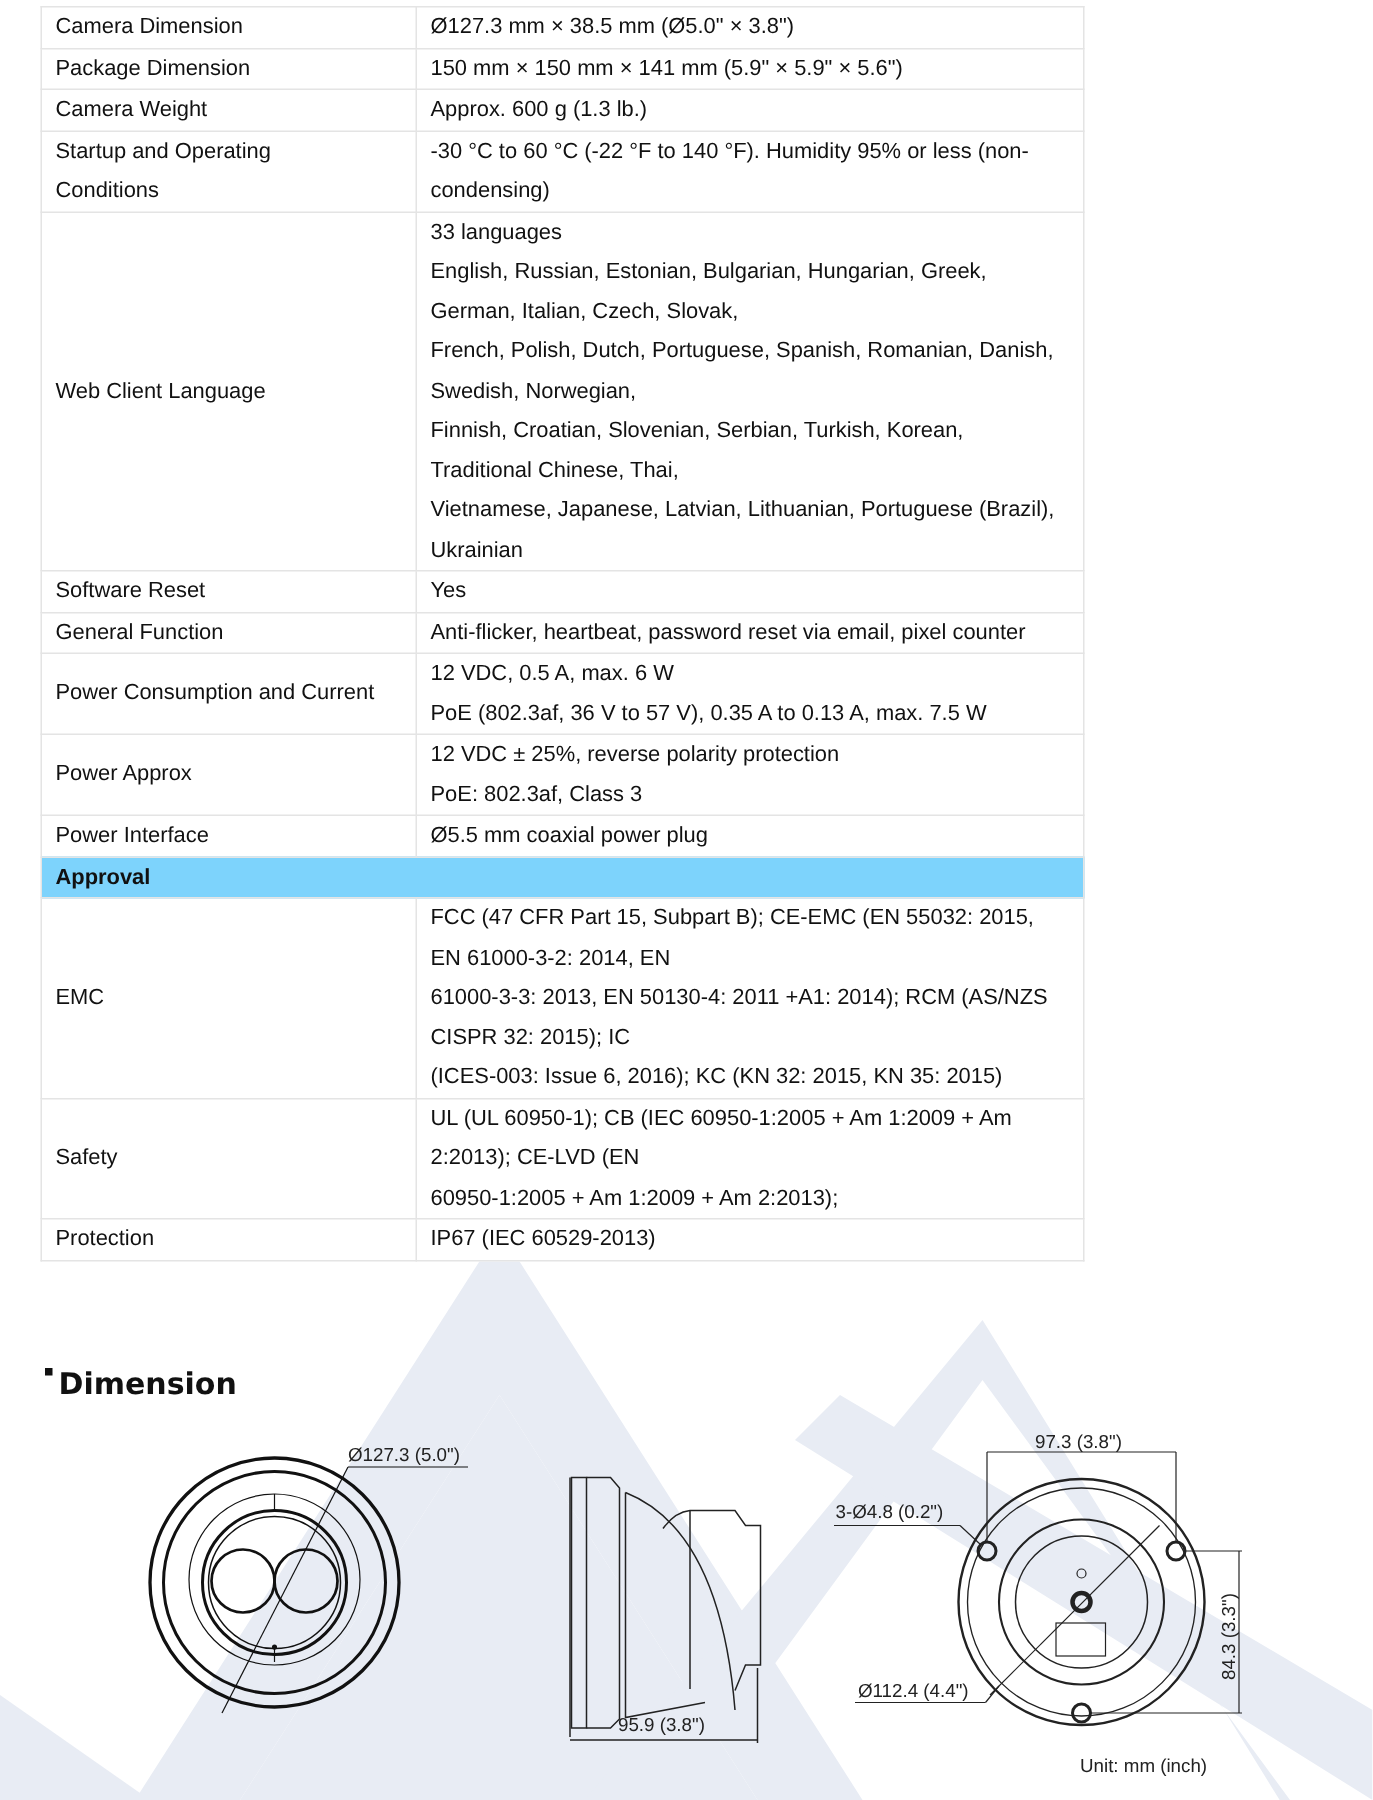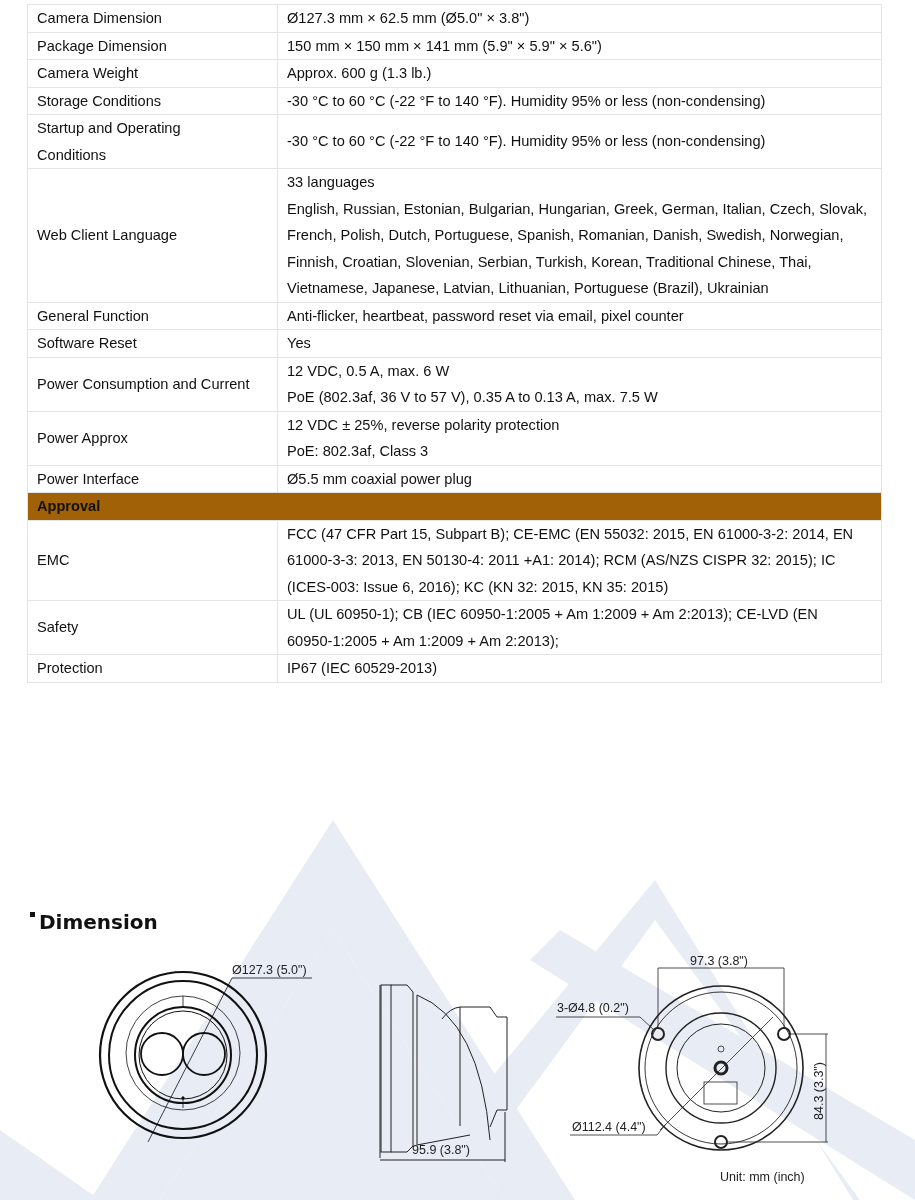--- a/index.html
+++ b/index.html
@@ -4,30 +4,30 @@
   <style>
     html, body { margin: 0; padding: 0; }
     body {
       width: 915px; height: 1200px; position: relative; overflow: hidden;
       background: #ffffff;
       font-family: "Liberation Sans", sans-serif;
       color: #111;
     }
     .bg-shapes { position: absolute; left: 0; top: 0; width: 915px; height: 1200px; z-index: 0; }
     .spec-table {
-      position: absolute; left: 27px; top: 4px; width: 855px;
+      position: absolute; left: 27px; top: 4px; width: 696px;
       border-collapse: collapse; z-index: 1; background: #fff;
       font-size: 14.6px; table-layout: fixed;
     }
     .spec-table td {
       border: 1.5px solid #e4e4e4; padding: 0 9px; vertical-align: middle;
       line-height: 26.5px;
     }
     .spec-table td.label { width: 231px; }
-    .spec-table tr.section td { background: #a16207; font-weight: bold; }
+    .spec-table tr.section td { background: #7dd3fc; font-weight: bold; }
     .spec-table .line { display: block; }
     .section-heading {
       position: absolute; left: 30px; top: 910px; z-index: 2;
       font-family: "DejaVu Sans", sans-serif; font-weight: bold; font-size: 20px;
       display: flex; align-items: flex-start;
     }
     .bullet { display: inline-block; width: 5px; height: 5px; background: #111; margin-right: 4px; margin-top: 2px; }
     .drawings { position: absolute; left: 0; top: 940px; width: 915px; height: 260px; z-index: 2; }
     .dim-text { font-family: "Liberation Sans", sans-serif; font-size: 12.5px; fill: #222; }
   </style>
@@ -42,39 +42,33 @@
     <polygon points="530,960 915,1200 915,1140 560,930"></polygon>
     <polygon points="0,1130 100,1200 0,1200"></polygon>
   </g>
 </svg>
 
 <table class="spec-table">
   <tbody id="spec-body">
       <tr>
         <td class="label">Camera Dimension</td>
         <td>
-          <span class="line">Ø127.3 mm × 62.5 mm (Ø5.0" × 3.8")</span>
+          <span class="line">Ø127.3 mm × 38.5 mm (Ø5.0" × 3.8")</span>
         </td>
       </tr>
       <tr>
         <td class="label">Package Dimension</td>
         <td>
           <span class="line">150 mm × 150 mm × 141 mm (5.9" × 5.9" × 5.6")</span>
         </td>
       </tr>
       <tr>
         <td class="label">Camera Weight</td>
         <td>
           <span class="line">Approx. 600 g (1.3 lb.)</span>
-        </td>
-      </tr>
-      <tr>
-        <td class="label">Storage Conditions</td>
-        <td>
-          <span class="line">-30 °C to 60 °C (-22 °F to 140 °F). Humidity 95% or less (non-condensing)</span>
         </td>
       </tr>
       <tr>
         <td class="label">
           <span class="line">Startup and Operating</span>
           <span class="line">Conditions</span>
         </td>
         <td>
           <span class="line">-30 °C to 60 °C (-22 °F to 140 °F). Humidity 95% or less (non-condensing)</span>
         </td>
@@ -83,29 +77,29 @@
         <td class="label">Web Client Language</td>
         <td>
           <span class="line">33 languages</span>
           <span class="line">English, Russian, Estonian, Bulgarian, Hungarian, Greek, German, Italian, Czech, Slovak,</span>
           <span class="line">French, Polish, Dutch, Portuguese, Spanish, Romanian, Danish, Swedish, Norwegian,</span>
           <span class="line">Finnish, Croatian, Slovenian, Serbian, Turkish, Korean, Traditional Chinese, Thai,</span>
           <span class="line">Vietnamese, Japanese, Latvian, Lithuanian, Portuguese (Brazil), Ukrainian</span>
         </td>
       </tr>
       <tr>
+        <td class="label">Software Reset</td>
+        <td>
+          <span class="line">Yes</span>
+        </td>
+      </tr>
+      <tr>
         <td class="label">General Function</td>
         <td>
           <span class="line">Anti-flicker, heartbeat, password reset via email, pixel counter</span>
-        </td>
-      </tr>
-      <tr>
-        <td class="label">Software Reset</td>
-        <td>
-          <span class="line">Yes</span>
         </td>
       </tr>
       <tr>
         <td class="label">Power Consumption and Current</td>
         <td>
           <span class="line">12 VDC, 0.5 A, max. 6 W</span>
           <span class="line">PoE (802.3af, 36 V to 57 V), 0.35 A to 0.13 A, max. 7.5 W</span>
         </td>
       </tr>
       <tr>

